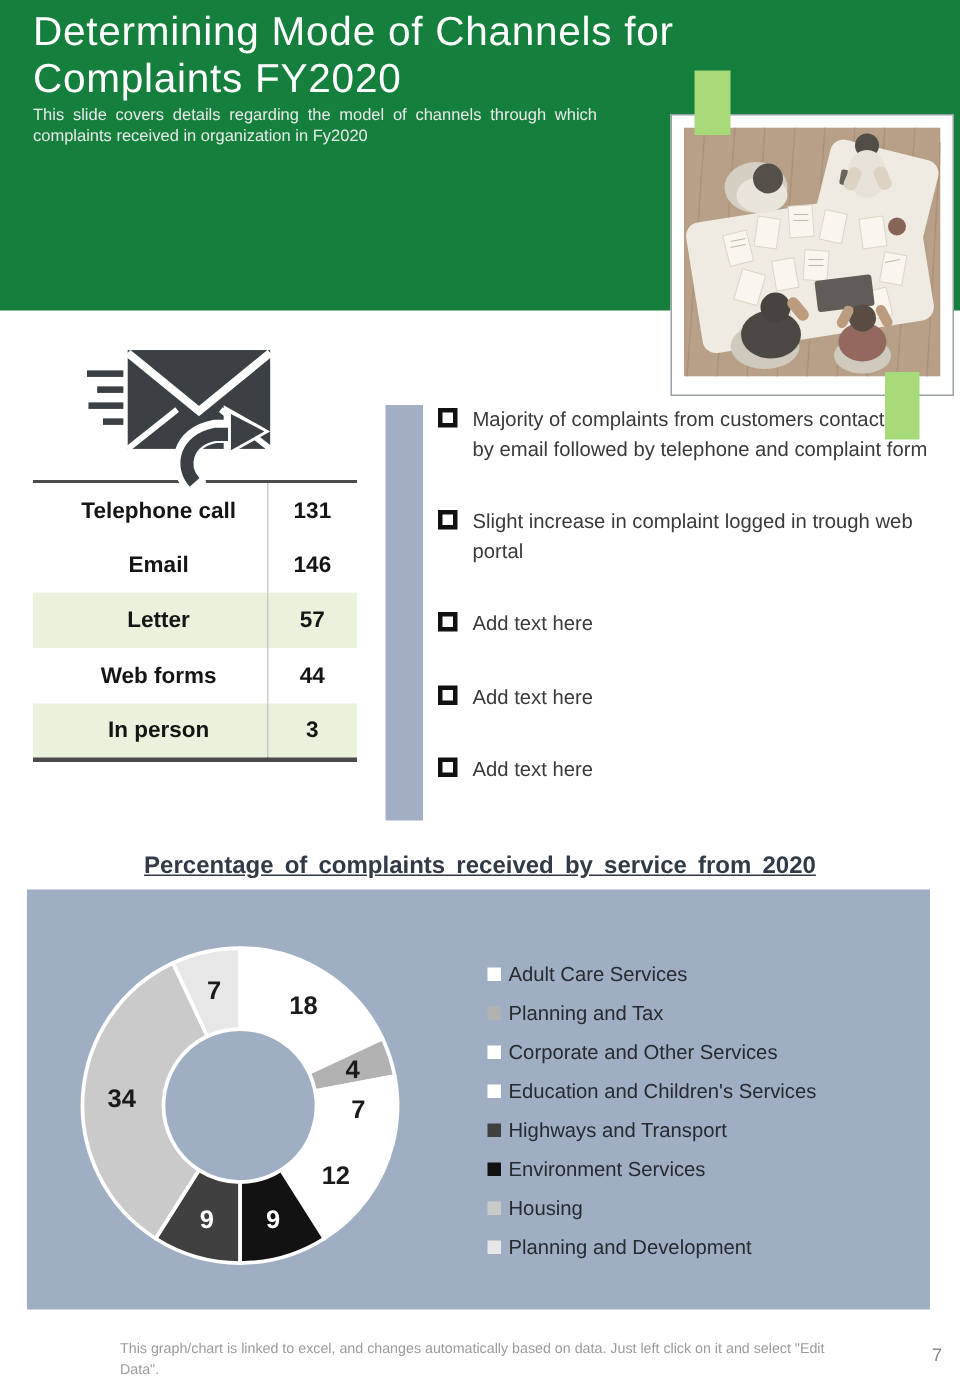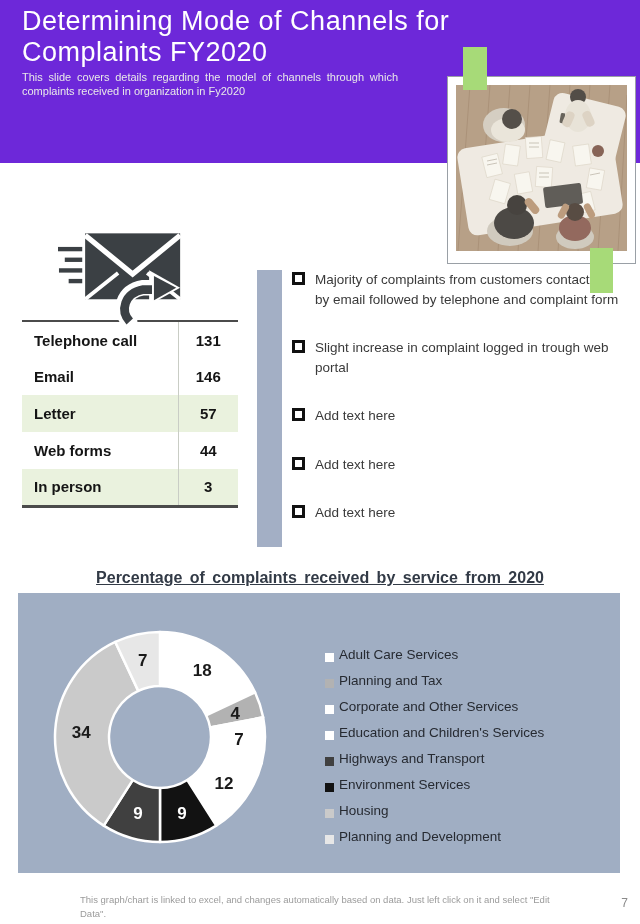--- a/index.html
+++ b/index.html
@@ -1,21 +1,21 @@
 <!DOCTYPE html>
 <html><head>
 <meta charset="utf-8">
 <style>
   * { margin:0; padding:0; box-sizing:border-box; }
   html,body { background:#ffffff; }
   body { font-family:"Liberation Sans", sans-serif; }
   .slide { position:relative; width:640px; height:924px; background:#ffffff; overflow:hidden; }
 
   
-  .header { position:absolute; left:0; top:0; width:640px; height:163px; background:#6d28d9; z-index:1; }
+  .header { position:absolute; left:0; top:0; width:640px; height:207px; background:#15803d; z-index:1; }
   .header h1 { position:absolute; left:22px; top:6px; width:480px; color:#ffffff;
                font-size:27px; line-height:31px; font-weight:400; letter-spacing:.5px; }
   .header .subtitle { position:absolute; left:22px; top:70px; width:376px; color:#e9e9e9;
                font-size:11px; line-height:14px; text-align:justify; }
 
   
   .photo-frame { position:absolute; left:447px; top:76px; width:189px; height:188px;
                background:#ffffff; border:1px solid #9aa0a6; padding:8px 8px 12px 8px; z-index:2; }
   .photo-frame svg { display:block; width:100%; height:100%; }
 
@@ -23,38 +23,38 @@
   .green-rect.gr1 { left:463px; top:47px; width:24px; height:43px; }
   .green-rect.gr2 { left:590px; top:248px; width:23px; height:45px; }
 
   
   .envelope { position:absolute; left:58px; top:226px; width:126px; height:100px; z-index:1; }
 
   
   .channels { position:absolute; left:22px; top:320px; width:216px; border-collapse:collapse;
               border-top:2px solid #4b4b4b; border-bottom:3px solid #4b4b4b; }
   .channels td { height:37px; font-size:15px; font-weight:bold; color:#151515; vertical-align:middle; }
-  .channels td.c-label { padding-left:12px; width:156px; }
+  .channels td.c-label { padding-left:12px; width:156px;text-align:center; }
   .channels td.c-value { text-align:center; border-left:1px solid #c9cdc5; }
   .channels tr.alt td { background:#eaf2de; }
 
   
   .accent-bar { position:absolute; left:257px; top:270px; width:25px; height:277px; background:#a3afc5; }
   .insights { position:absolute; left:292px; top:270px; width:330px; }
   .bullet-item { display:flex; align-items:flex-start; margin-bottom:29px; }
   .chk { flex:0 0 auto; width:13px; height:13px; border:3px solid #111; background:#fff; margin:2px 10px 0 0; }
   .btxt { font-size:13.5px; line-height:19.5px; color:#3a3a3a; }
 
   
   .chart-title { position:absolute; left:0; top:569px; width:640px; text-align:center;
               font-size:16px; font-weight:bold; color:#323a46; word-spacing:3px;text-decoration:underline; }
   .chart-panel { position:absolute; left:18px; top:593px; width:602px; height:280px; background:#a0aec3; }
   .donut-svg { position:absolute; left:18px; top:14px; }
   .legend { position:absolute; left:307px; top:43px; }
-  .legend-item { display:flex; align-items:flex-end; height:26px; }
+  .legend-item { display:flex; align-items:center; height:26px; }
   .legend-swatch { width:9px; height:9px; margin-right:5px; flex:0 0 auto; }
   .legend-label { font-size:13.5px; color:#262a31; }
 
   
   .footer-note { position:absolute; left:80px; top:893px; width:480px; text-align:left;
               font-size:9.5px; line-height:14px; color:#9b9b9b; }
   .page-number { position:absolute; right:12px; top:896px; font-size:12px; color:#8a8a8a; }
 </style>
 </head>
 <body>

